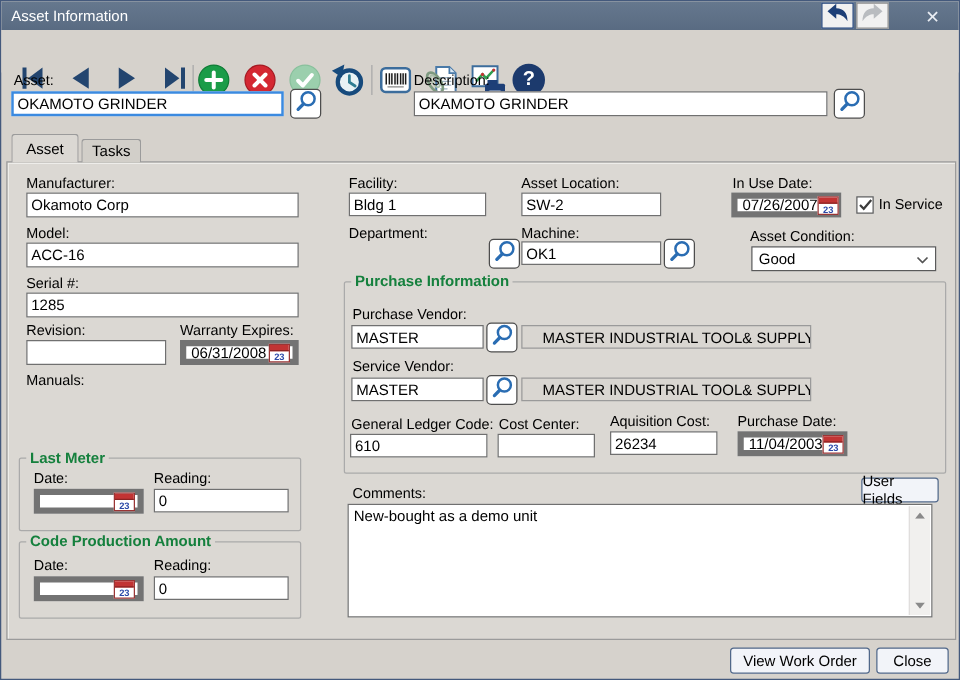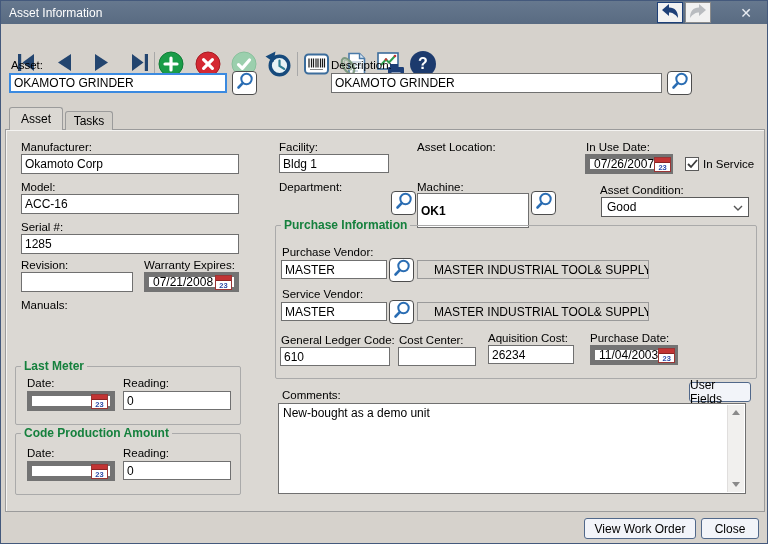--- a/index.html
+++ b/index.html
@@ -175,21 +175,21 @@
   <span class="lbl" style="left:20px;top:140px">Manufacturer:</span>
   <input class="inp" style="left: 20px; top: 153px; width: 218px;" value="Okamoto Corp">
   <span class="lbl" style="left:20px;top:180px">Model:</span>
   <input class="inp" style="left: 20px; top: 193px; width: 218px;" value="ACC-16">
   <span class="lbl" style="left:20px;top:220px">Serial #:</span>
   <input class="inp" style="left: 20px; top: 233px; width: 218px;" value="1285">
   <span class="lbl" style="left:20px;top:258px">Revision:</span>
   <input class="inp" style="left: 20px; top: 271px; width: 112px;" value="">
   <span class="lbl" style="left:143px;top:258px">Warranty Expires:</span>
   <div class="datef" style="left:143px;top:271px;width:95px">
-    <span>07/21/2008</span>
+    <span>06/31/2008</span>
     <span class="cal">
         <span class="cal-top"></span>
         <span class="cal-num">23</span>
       </span>
   </div>
   <span class="lbl" style="left:20px;top:298px">Manuals:</span>
 
   <div class="grp" style="left:14px;top:365px;width:224px;height:57px"></div>
   <span class="grp-title" style="left:20px;top:358px">Last Meter</span>
   <span class="lbl" style="left:26px;top:376px">Date:</span>
@@ -212,29 +212,30 @@
         <span class="cal-top"></span>
         <span class="cal-num">23</span>
       </span>
   </div>
   <span class="lbl" style="left:122px;top:446px">Reading:</span>
   <input class="inp" style="left: 122px; top: 460px; width: 108px; height: 19px;" value="0">
 
   <span class="lbl" style="left:278px;top:140px">Facility:</span>
   <input class="inp" style="left: 278px; top: 153px; width: 110px; height: 19px;" value="Bldg 1">
   <span class="lbl" style="left:416px;top:140px">Asset Location:</span>
+  <input class="inp" style="left: 416px; top: 153px; width: 112px; height: 19px;" value="SW-2">
   <span class="lbl" style="left:278px;top:180px">Department:</span>
   <div class="magbtn" style="left:390px;top:190px">
     <span><svg width="18" height="18" viewBox="0 0 18 18">
           <circle cx="10.5" cy="7" r="5.2" fill="none" stroke="#2a6db3" stroke-width="2"></circle>
           <path d="M6.7 11.2 L2.5 15.5" stroke="#2a6db3" stroke-width="2.6" stroke-linecap="round"></path>
         </svg></span>
   </div>
   <span class="lbl" style="left:416px;top:180px">Machine:</span>
-  <input class="inp" style="left: 416px; top: 192px; width: 112px; height: 35px; font-weight: bold;" value="OK1">
+  <input class="inp" style="left: 416px; top: 192px; width: 112px; height: 19px;" value="OK1">
   <div class="magbtn" style="left:530px;top:190px">
     <span><svg width="18" height="18" viewBox="0 0 18 18">
           <circle cx="10.5" cy="7" r="5.2" fill="none" stroke="#2a6db3" stroke-width="2"></circle>
           <path d="M6.7 11.2 L2.5 15.5" stroke="#2a6db3" stroke-width="2.6" stroke-linecap="round"></path>
         </svg></span>
   </div>
 
   <span class="lbl" style="left:585px;top:140px">In Use Date:</span>
   <div class="datef" style="left:584px;top:153px;width:88px">
     <span>07/26/2007</span>

